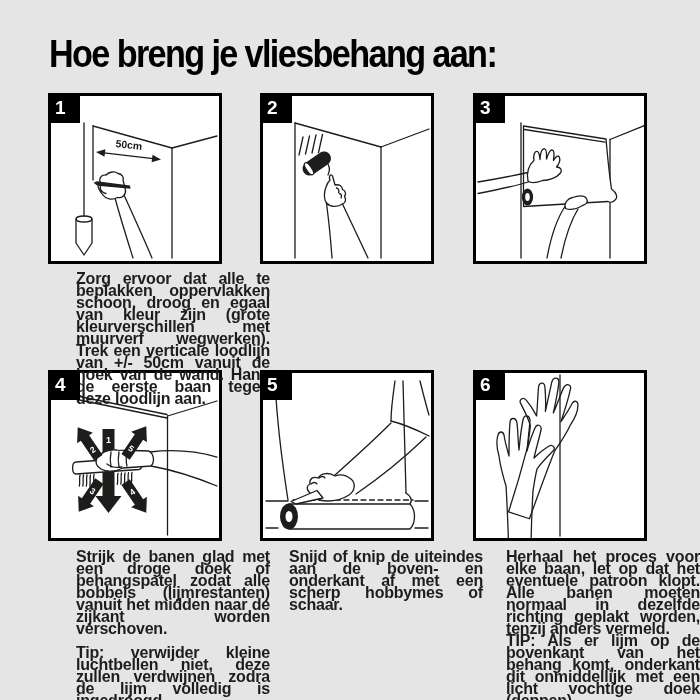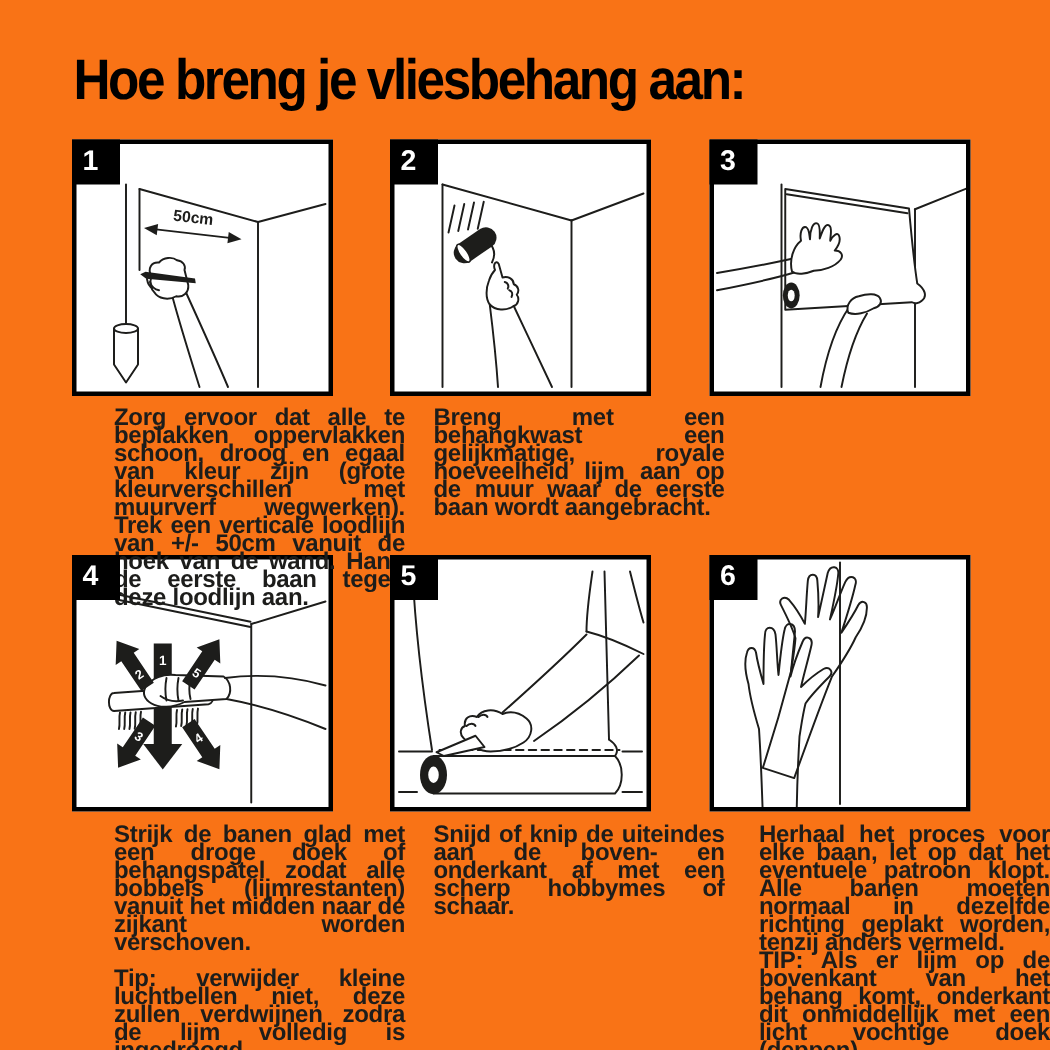--- a/index.html
+++ b/index.html
@@ -1,17 +1,17 @@
 <!DOCTYPE html>
 <html><head>
 <meta charset="utf-8">
 <style>
   html,body{margin:0;padding:0;background:#fff;}
   #poster{
-    position:relative;width:700px;height:700px;background:#f97316;
+    position:relative;width:700px;height:700px;background:#e5e5e5;
     font-family:"Liberation Sans",sans-serif;color:#1d1d1b;overflow:hidden;
   }
   #title{
     position:absolute;left:49px;top:35px;margin:0;
     font-size:38px;font-weight:bold;letter-spacing:-1.8px;line-height:1;
     transform:scaleX(.9);transform-origin:left top;white-space:nowrap;color:#000;
   }
   .panel{
     position:absolute;width:174px;height:171px;border:3px solid #000;
     box-sizing:border-box;background:#fff;
@@ -230,21 +230,20 @@
       <use href="#hand6" class="wht"></use>
       <use href="#hand6" class="wht" transform="translate(142,-20) scale(-1,1) rotate(-18)"></use>
     </svg>
   </div>
 
   <div class="step-text" style="left:48px;top:273px">
     <p>Zorg ervoor dat alle te beplakken oppervlakken schoon, droog en egaal van kleur zijn (grote kleurverschillen met muurverf wegwerken). Trek een verticale loodlijn van +/- 50cm vanuit de hoek van de wand. Hang de eerste baan tegen deze loodlijn aan.</p>
   </div>
 
   <div class="step-text" style="left:261px;top:273px">
-    <p>Breng met een behangkwast een gelijkmatige, royale hoeveelheid lijm aan op de muur waar de eerste baan wordt aangebracht.</p>
   </div>
 
 
   <div class="step-text" style="left:48px;top:551px">
     <p>Strijk de banen glad met een droge doek of behangspatel zodat alle bobbels (lijmrestanten) vanuit het midden naar de zijkant worden verschoven.</p>
     <p class="gap">Tip: verwijder kleine luchtbellen niet, deze zullen verdwijnen zodra de lijm volledig is ingedroogd.</p>
   </div>
 
   <div class="step-text" style="left:261px;top:551px">
     <p>Snijd of knip de uiteindes aan de boven- en onderkant af met een scherp hobbymes of schaar.</p>

